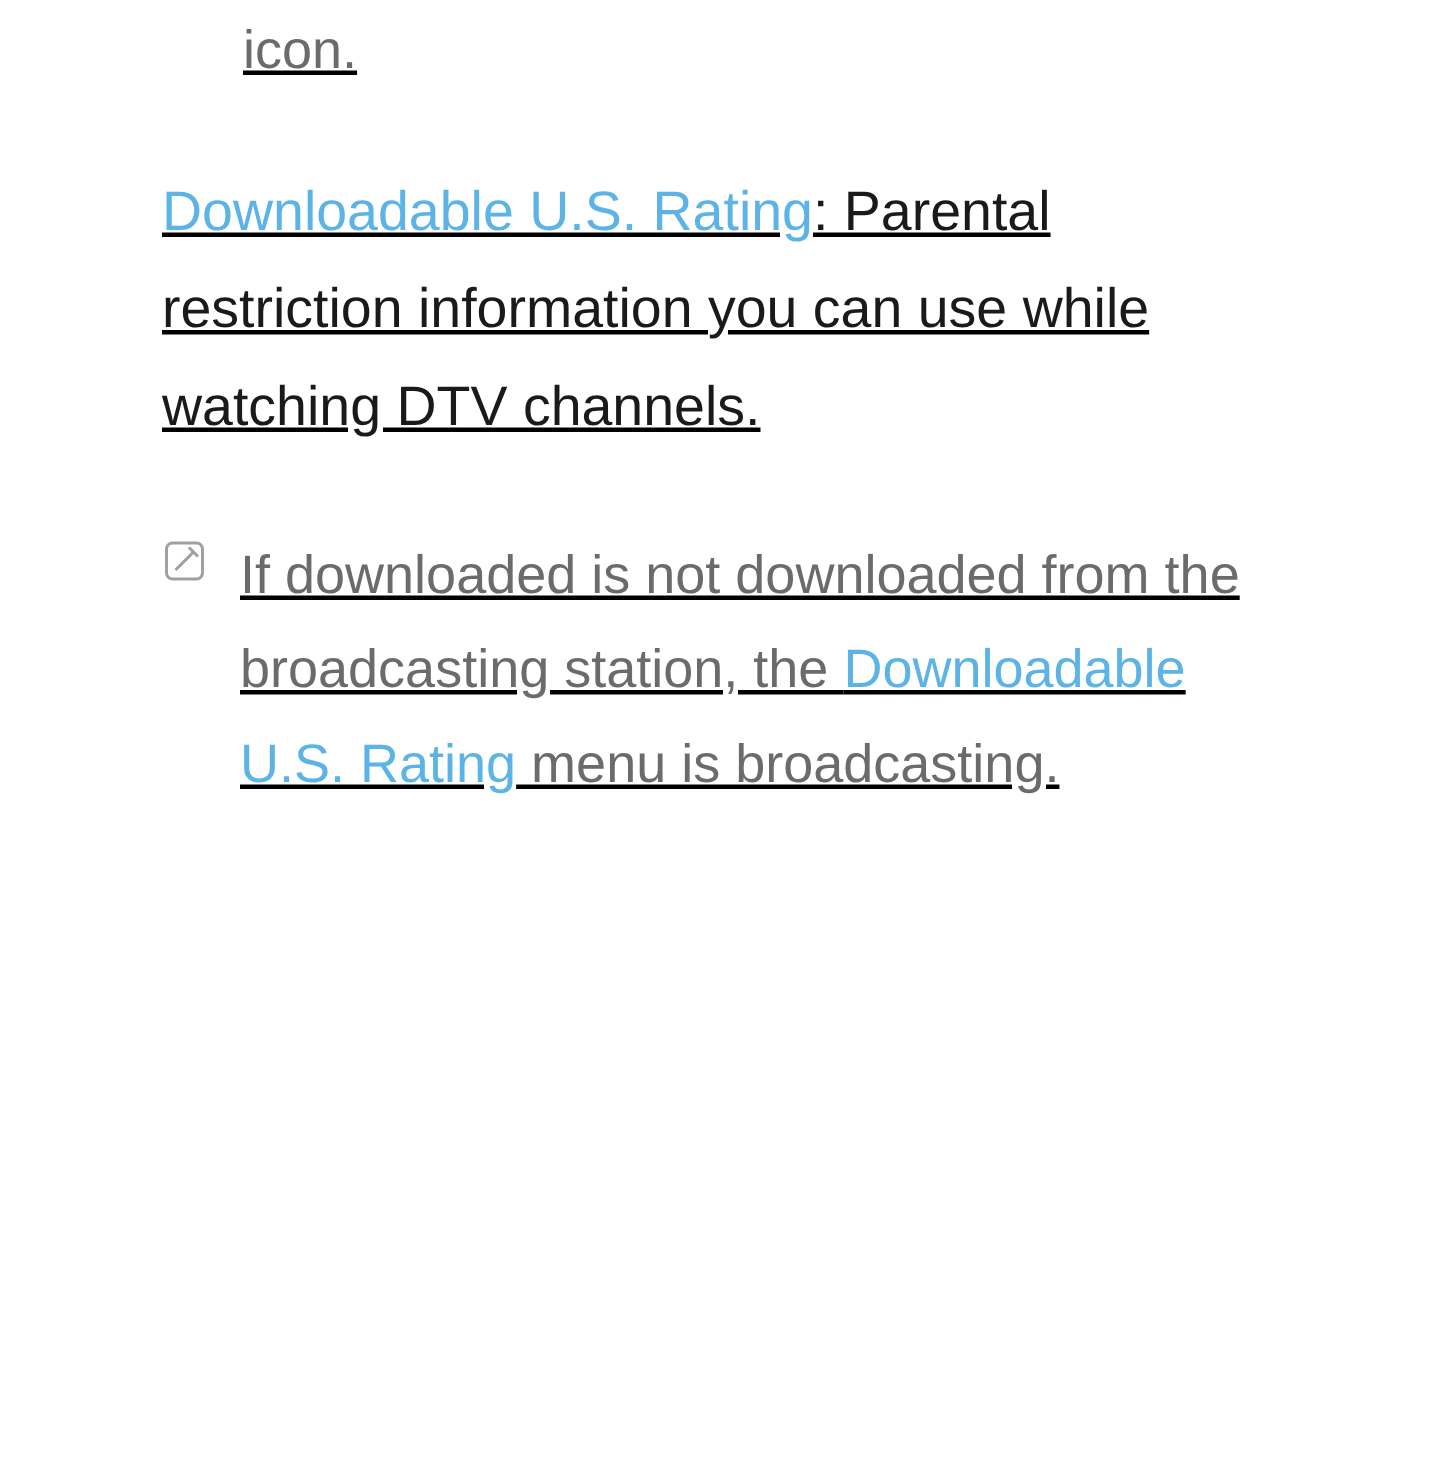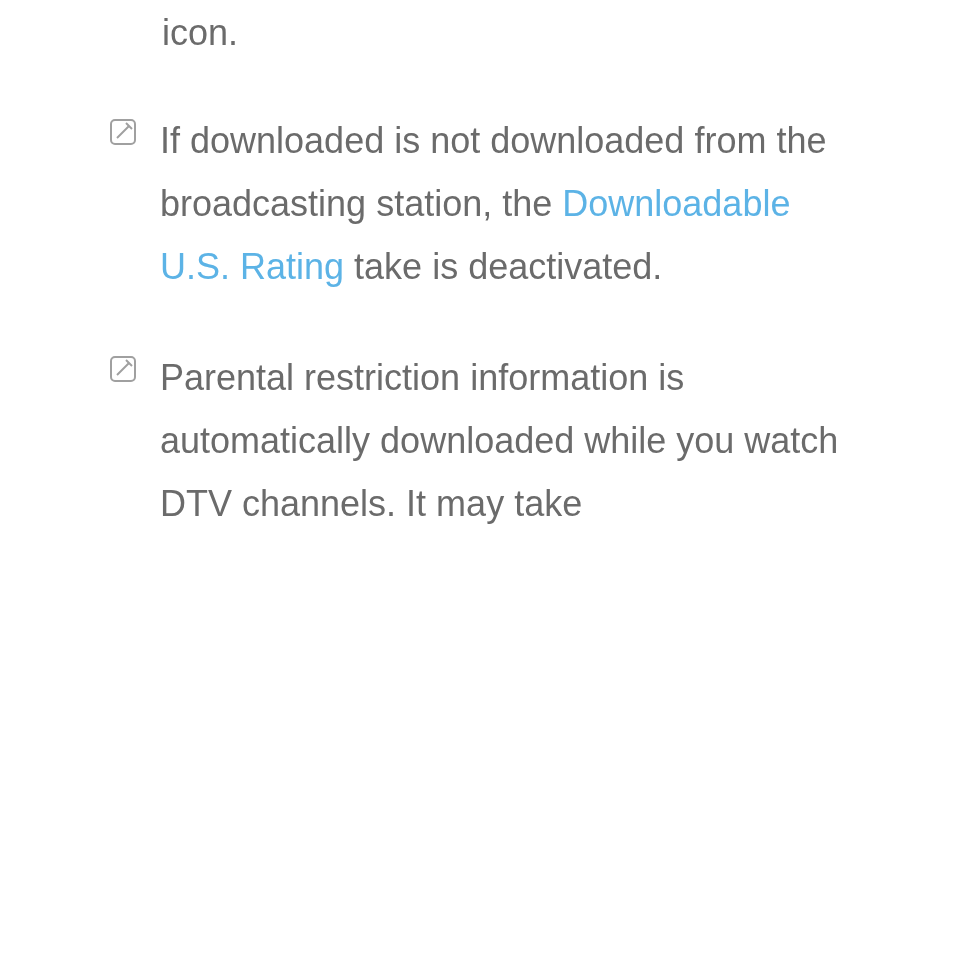--- a/index.html
+++ b/index.html
@@ -9,20 +9,21 @@
     }
     body {
       width: 954px;
       height: 977px;
       background: #ffffff;
       font-family: Arial, Helvetica, sans-serif;
       overflow: hidden;
     }
     .content {
       padding: 0 100px;
+      text-decoration: underline;
     }
     .line-fragment {
       font-size: 36px;
       color: #6b6b6b;
       padding-left: 62px;
       margin-top: 12px;
       margin-bottom: 55px;
     }
     .main-para {
       font-size: 37px;
@@ -55,37 +56,30 @@
     .note-text .blue {
       color: #5cb3e6;
     }
   </style>
 </head>
 <body>
 
 <div class="content">
   <div class="line-fragment">icon.</div>
 
+  <p class="main-para">
+    <span class="blue">Downloadable U.S. Rating</span><span>: Parental restriction information you can use while watching DTV channels.</span>
+  </p>
 
   <div class="note">
     <span class="note-icon">
       <svg viewBox="0 0 30 30" width="30" height="30">
         <rect x="3" y="3" width="24" height="24" rx="4" ry="4" fill="none" stroke="#a0a0a0" stroke-width="2"></rect>
         <path d="M 9 21 L 21 9" stroke="#a0a0a0" stroke-width="2" fill="none"></path>
         <path d="M 18 6 L 24 12" stroke="#a0a0a0" stroke-width="2" fill="none"></path>
       </svg>
     </span>
     <div class="note-text">
-      <span>If downloaded is not downloaded from the broadcasting station, the </span><span class="blue">Downloadable U.S. Rating</span><span> take is deactivated.</span>
+      <span>If downloaded is not downloaded from the broadcasting station, the </span><span class="blue">Downloadable U.S. Rating</span><span> menu is broadcasting.</span>
     </div>
   </div>
 
-  <div class="note">
-    <span class="note-icon">
-      <svg viewBox="0 0 30 30" width="30" height="30">
-        <rect x="3" y="3" width="24" height="24" rx="4" ry="4" fill="none" stroke="#a0a0a0" stroke-width="2"></rect>
-        <path d="M 9 21 L 21 9" stroke="#a0a0a0" stroke-width="2" fill="none"></path>
-        <path d="M 18 6 L 24 12" stroke="#a0a0a0" stroke-width="2" fill="none"></path>
-      </svg>
-    </span>
-    <div class="note-text">Parental restriction information is automatically downloaded while you watch DTV channels. It may take</div>
-  </div>
 </div>
 
 </body></html>

